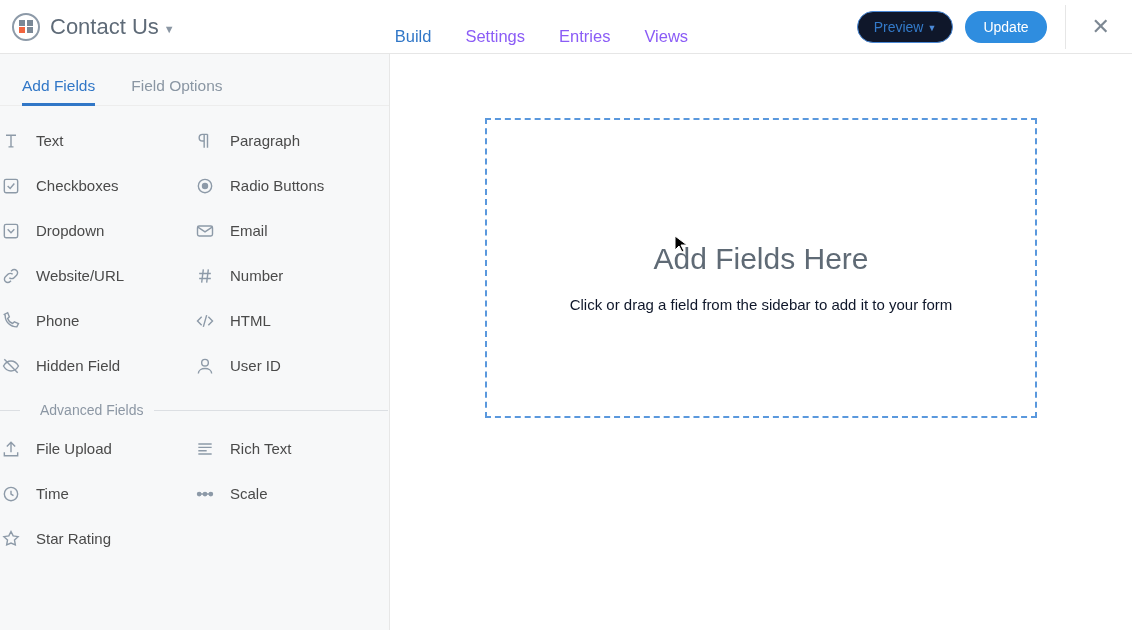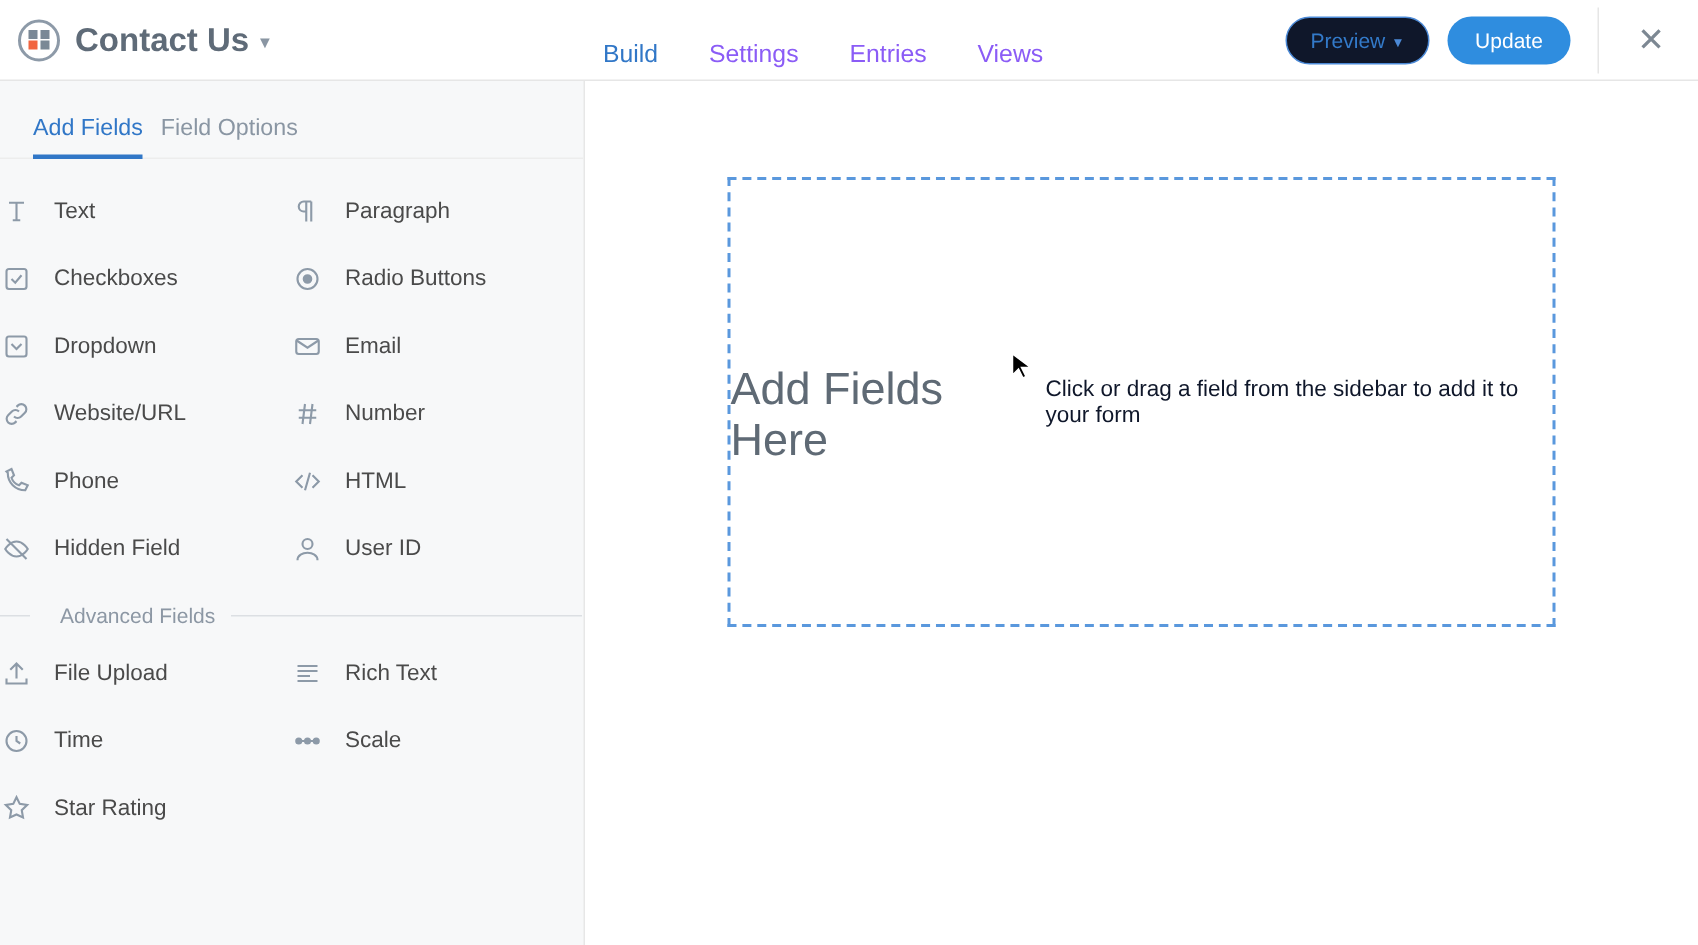--- a/index.html
+++ b/index.html
@@ -31,21 +31,21 @@
   }
   .logo-inner { display: grid; grid-template-columns: 6px 6px; grid-template-rows: 6px 6px; gap: 1.5px; }
   .logo-inner span:nth-child(1){background:#7a8896;}
   .logo-inner span:nth-child(2){background:#7a8896;}
   .logo-inner span:nth-child(3){background:#f1643f;}
   .logo-inner span:nth-child(4){background:#7a8896;}
 
   .form-title {
     font-size: 22px;
     color: #5f6b78;
-    font-weight: 700;
+    font-weight: 400;
     display: flex;
     align-items: center;
     gap: 5px;
     cursor: pointer;
   }
   .caret-down {
     font-size: 11px;
     color: #8a96a3;
     margin-top: 4px;
   }
@@ -123,21 +123,21 @@
 
   
   .sidebar {
     width: 390px;
     background: #f7f8f9;
     border-right: 1px solid #e7e7e7;
     overflow: hidden;
   }
   .side-tabs {
     display: flex;
-    gap: 12px;
+    gap: 36px;
     padding: 12px 22px 0 22px;
     border-bottom: 1px solid #ededed;
     height: 52px;
     align-items: center;
     text-align: right;
   }
   .side-tab {
     font-size: 15.5px;
     color: #8a96a3;
     cursor: pointer;
@@ -197,20 +197,21 @@
     background: #fff;
   }
   .dropzone {
     position: absolute;
     left: 95px;
     top: 64px;
     width: 552px;
     height: 300px;
     border: 2px dashed #5a98dd;
     display: flex;
+    flex-direction: column;
     align-items: center;
     justify-content: center;
     gap: 20px;
     color: #8a96a3;
   }
   .dropzone h2 {
     font-size: 30px;
     font-weight: 400;
     color: #5f6a75;
     margin-top: 18px;

